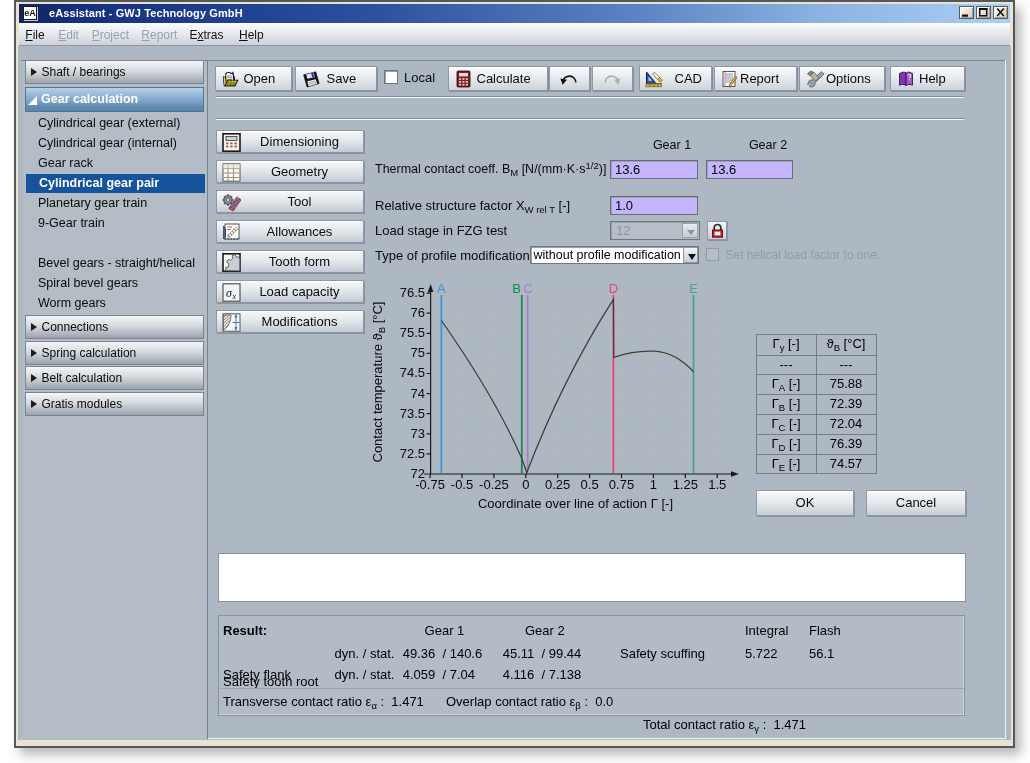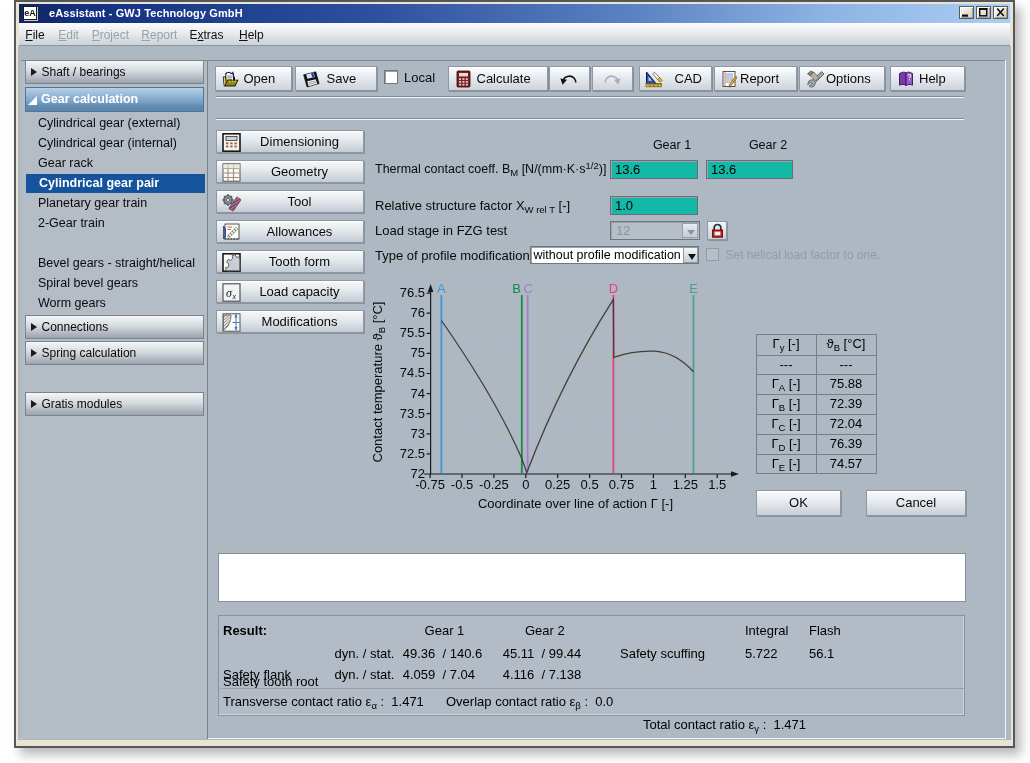--- a/index.html
+++ b/index.html
@@ -51,21 +51,21 @@
   font-size:13px; color:#0a0a0a; }
 .tb .lbl { position:absolute; top:0; height:23px; line-height:23px; }
 .groove { position:absolute; height:2px; border-top:1px solid #848c96; border-bottom:1px solid #f4f7f9; }
 
 .sbtn { position:absolute; left:198px; width:148px; height:23px; padding-left:19px;
   background:linear-gradient(180deg,#f7f9fa 0%,#e3e8ec 45%,#c3cbd4 100%);
   border:1px solid #8f97a2; box-shadow:1px 1px 0 rgba(88,96,106,.4), inset 0 1px 0 #fff;
   font-size:13px; color:#0a0a0a; text-align:center; line-height:21px; }
 
 .flabel { position:absolute; font-size:13px; color:#0a0a0a; white-space:nowrap; line-height:19px; }
-.inp { position:absolute; height:19px; background:#14b8a6; border:1px solid #666e78;
+.inp { position:absolute; height:19px; background:#c4b5fd; border:1px solid #666e78;
   box-shadow: inset 1px 1px 0 #9aa2ac; font-size:13px; color:#000; line-height:17px; padding-left:4px; }
 sub { font-size:9.5px; vertical-align:-3px; line-height:0;}
 sup { font-size:9.5px; vertical-align:4px; line-height:0;}
 
 .bigbtn { position:absolute; height:26px;
   background:linear-gradient(180deg,#f9fafb 0%,#e6eaee 45%,#c6ced6 100%);
   border:1px solid #8f97a2; box-shadow:1px 1px 0 rgba(88,96,106,.4), inset 0 1px 0 #fff;
   font-size:13px; color:#0a0a0a; text-align:center; line-height:23px; }
 
 #white { position:absolute; background:#fff; border:1px solid #878f99; }
@@ -118,31 +118,35 @@
           <svg class="abs" style="left:2px;top:8px;" width="9" height="9">
             <polygon points="0,9 9,9 9,0" fill="#fff"></polygon>
           </svg>
           <span>Gear calculation</span>
         </div>
       <div class="nitem" style="top:51.5px;">Cylindrical gear (external)</div>
       <div class="nitem" style="top:71.5px;">Cylindrical gear (internal)</div>
       <div class="nitem" style="top:91.5px;">Gear rack</div>
       <div id="nsel" style="top:112.5px;">Cylindrical gear pair</div>
       <div class="nitem" style="top:131.5px;">Planetary gear train</div>
-      <div class="nitem" style="top:151.5px;">2-Gear train</div>
+      <div class="nitem" style="top:151.5px;">9-Gear train</div>
       <div class="nitem" style="top:191.5px;">Bevel gears - straight/helical</div>
       <div class="nitem" style="top:211.5px;">Spiral bevel gears</div>
       <div class="nitem" style="top:231.5px;">Worm gears</div>
       <div class="nhead" style="top:254px;">
           <i class="tri"></i>
           <span style="left:15.5px;">Connections</span>
         </div>
       <div class="nhead" style="top:279.5px;">
           <i class="tri"></i>
           <span style="left:15.5px;">Spring calculation</span>
+        </div>
+      <div class="nhead" style="top:305px;">
+          <i class="tri"></i>
+          <span style="left:15.5px;">Belt calculation</span>
         </div>
       <div class="nhead" style="top:330.5px;padding-left:31px;">
           <i class="tri"></i>
           <span style="left:15.5px;">Gratis modules</span>
         </div>
     </div>
 
     <div class="tb" style="left:196.5px;top:19.5px;width:77px;">
       <svg class="abs" style="left:5px;top:3px;" width="18" height="18" viewBox="0 0 18 18">
         <path d="M12.5 5.2 a4.2 3.6 0 0 0 -7.6 -0.9" fill="none" stroke="#2438c8" stroke-width="1.5" stroke-dasharray="2.6 1.4"></path>
@@ -403,21 +407,21 @@
       <div class="abs" style="left:60px;top:41px;width:59px;text-align:center;">75.88</div>
       <div class="abs" style="left:0;top:61px;width:59px;text-align:center;">Γ<sub>B</sub> [-]</div>
       <div class="abs" style="left:60px;top:61px;width:59px;text-align:center;">72.39</div>
       <div class="abs" style="left:0;top:81px;width:59px;text-align:center;">Γ<sub>C</sub> [-]</div>
       <div class="abs" style="left:60px;top:81px;width:59px;text-align:center;">72.04</div>
       <div class="abs" style="left:0;top:101px;width:59px;text-align:center;">Γ<sub>D</sub> [-]</div>
       <div class="abs" style="left:60px;top:101px;width:59px;text-align:center;">76.39</div>
       <div class="abs" style="left:0;top:121px;width:59px;text-align:center;">Γ<sub>E</sub> [-]</div>
       <div class="abs" style="left:60px;top:121px;width:59px;text-align:center;">74.57</div>
     </div>
-    <div class="bigbtn" style="left:738px;top:443.5px;width:85px;">OK</div>
+    <div class="bigbtn" style="left:738px;top:443.5px;width:98px;">OK</div>
     <div class="bigbtn" style="left:848px;top:443.5px;width:100px;">Cancel</div>
 
     <div id="white" style="left:200px;top:507px;width:748px;height:49px;"></div>
 
     <div id="result" style="left:200px;top:569px;width:747px;height:101px;">
       <div class="rt" style="left:4px;top:7px;font-weight:bold;">Result:</div>
       <div class="rt" style="left:205.6px;top:7px;">Gear 1</div>
       <div class="rt" style="left:306px;top:7px;">Gear 2</div>
       <div class="rt" style="left:526px;top:7px;">Integral</div>
       <div class="rt" style="left:590px;top:7px;">Flash</div>

